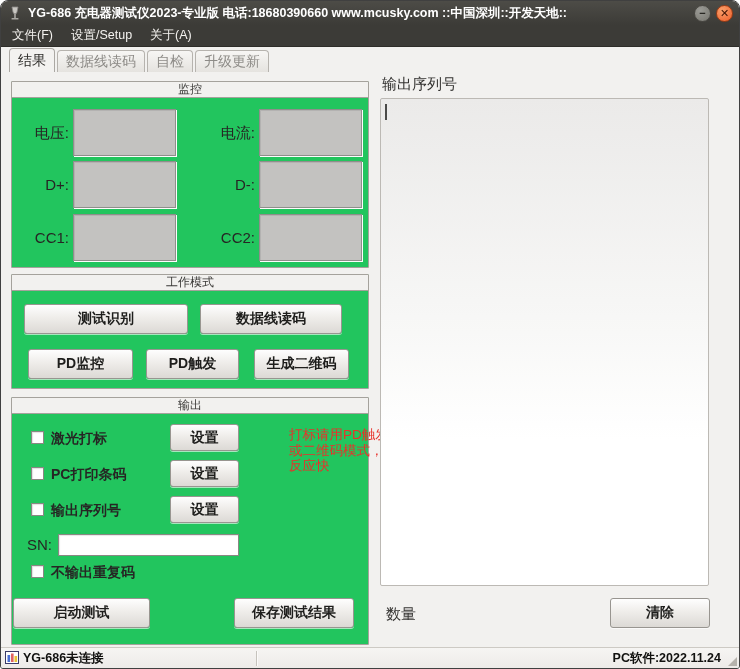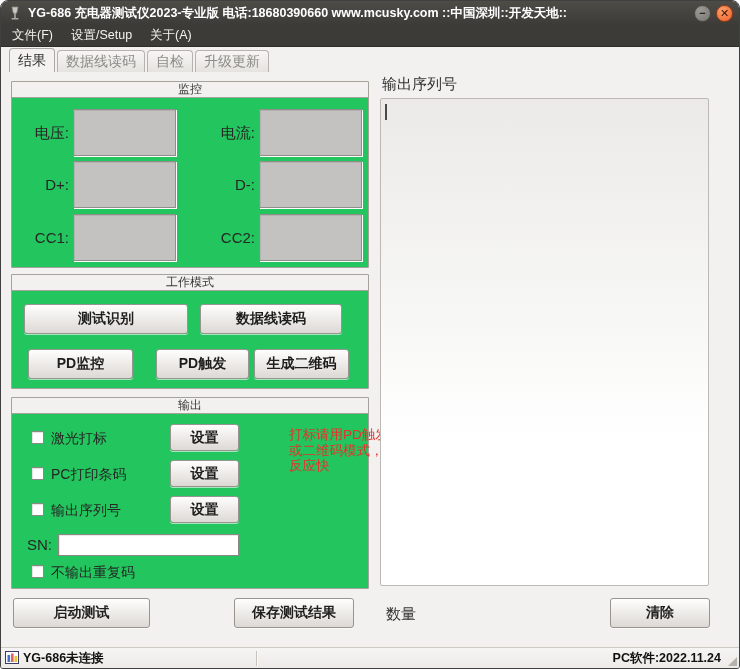--- a/index.html
+++ b/index.html
@@ -91,21 +91,21 @@
     display:flex;align-items:center;justify-content:center;
     box-shadow:0 1px 0 rgba(255,255,255,0.6);
     cursor:default;white-space:nowrap;font-weight:bold;
   }
 
   
   .checkbox{
     position:absolute;width:13px;height:13px;background:#ffffff;
     border:1px solid #8a8883;box-shadow:inset 1px 1px 1px rgba(0,0,0,0.12);
   }
-  .cb-label{position:absolute;font-size:14px;color:#262624;white-space:nowrap;}
+  .cb-label{position:absolute;font-size:14px;color:#262624;white-space:nowrap;font-weight:bold;}
   .red-note{
     position:absolute;color:#e8312b;font-size:13.5px;line-height:15.5px;
     white-space:pre-line;
     margin-left:40px;
   }
   .sn-label{position:absolute;font-size:15px;color:#262624;}
   .sn-input{
     position:absolute;background:#ffffff;border:1px solid #8a8883;
     box-shadow:inset 1px 1px 1px rgba(0,0,0,0.10);
     font-size:13px;padding:2px 4px;outline:none;
@@ -193,24 +193,24 @@
     <div class="mon-box" style="left:72px;top:167px;"></div>
     <div class="mon-label" style="left:194px;top:167px;width:60px;line-height:47px;">CC2:</div>
     <div class="mon-box" style="left:258px;top:167px;"></div>
 
     <div class="groupbox" style="left:10px;top:227px;width:358px;height:115px;">
       <div class="group-title">工作模式</div>
     </div>
     <div class="btn" style="left:23px;top:257px;width:164px;height:30px;">测试识别</div>
     <div class="btn" style="left:199px;top:257px;width:142px;height:30px;">数据线读码</div>
     <div class="btn" style="left:27px;top:302px;width:105px;height:30px;">PD监控</div>
-    <div class="btn" style="left:155px;top:302px;width:93px;height:30px;">PD触发</div>
+    <div class="btn" style="left:145px;top:302px;width:93px;height:30px;">PD触发</div>
     <div class="btn" style="left:253px;top:302px;width:95px;height:30px;">生成二维码</div>
 
-    <div class="groupbox" style="left:10px;top:350px;width:358px;height:192px;">
+    <div class="groupbox" style="left:10px;top:350px;width:358px;height:248px;">
       <div class="group-title">输出</div>
     </div>
     <div class="checkbox" style="left:30px;top:384px;"></div>
     <div class="cb-label" style="left:50px;top:383px;">激光打标</div>
     <div class="btn" style="left:169px;top:377px;width:69px;height:27px;">设置</div>
 
     <div class="checkbox" style="left:30px;top:420px;"></div>
     <div class="cb-label" style="left:50px;top:419px;">PC打印条码</div>
     <div class="btn" style="left:169px;top:413px;width:69px;height:27px;">设置</div>
 

